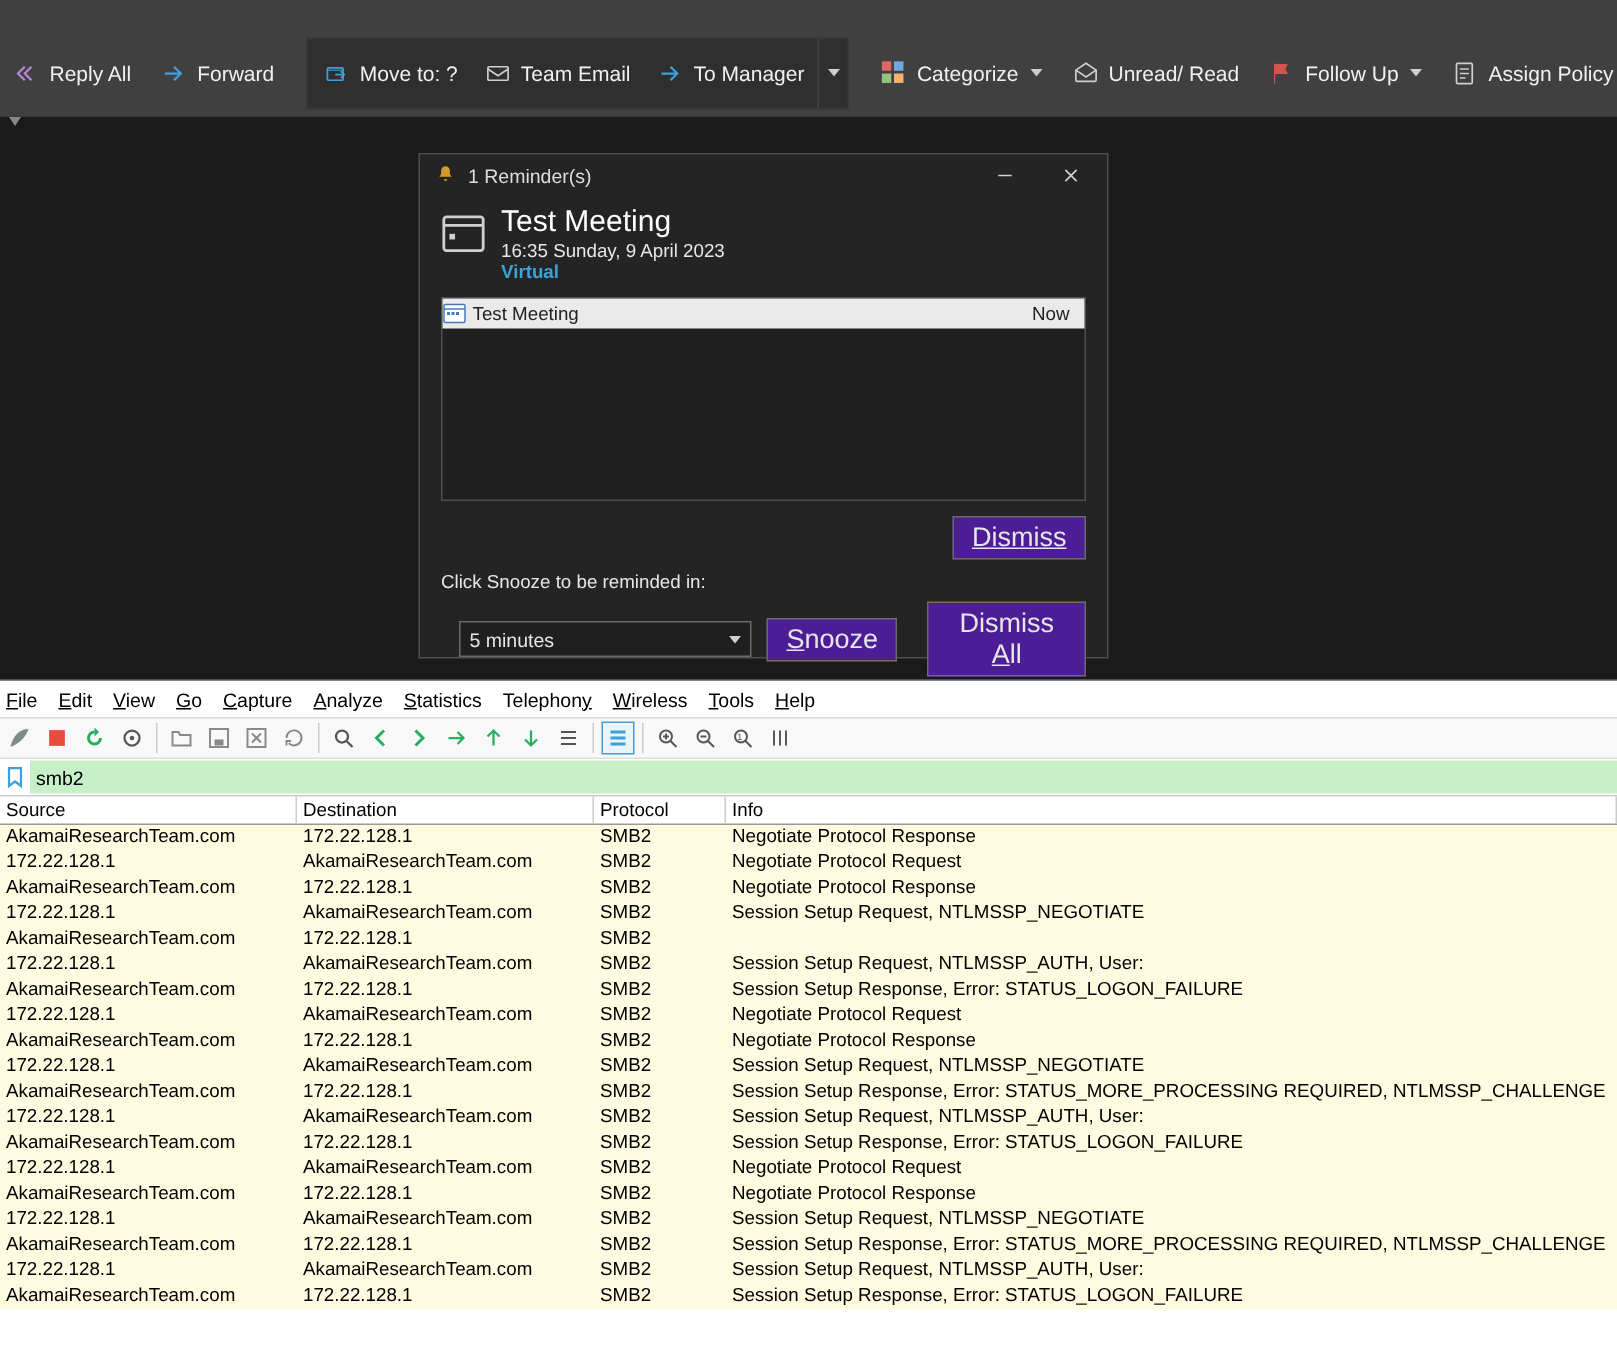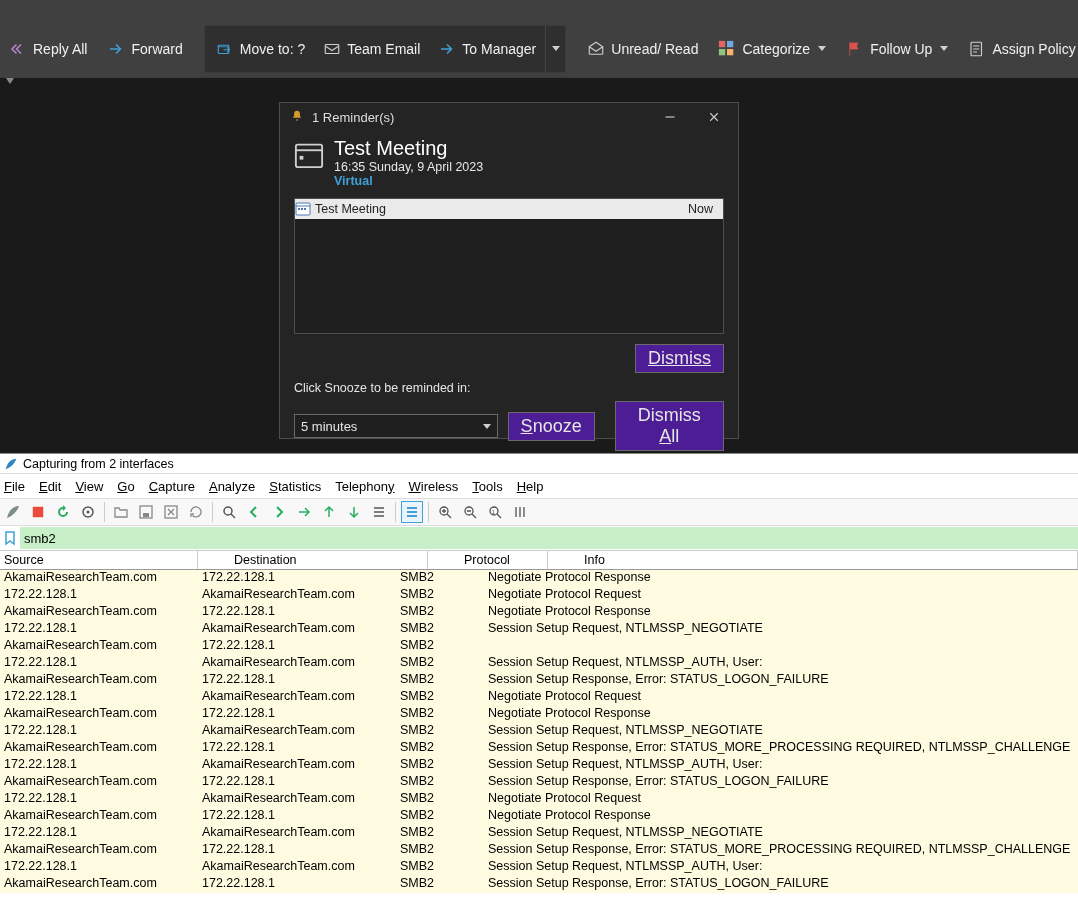--- a/index.html
+++ b/index.html
@@ -107,21 +107,21 @@
     color:#e6e6e6; font-size:18px;
     padding: 3px 12px; cursor:pointer;
   }
   .rw-snooze-line { margin-top:8px; font-size:12.5px; }
   .rw-bottom { display:flex; align-items:center; gap:10px; margin-top:6px; }
   .snooze-select {
     width: 212px; height: 24px;
     background:#1f1f1f; border:1px solid #6a6a6a;
     color:#e6e6e6; display:flex; align-items:center;
     padding:0 6px; justify-content:space-between;
-    cursor:pointer; font-size:13px;
+    cursor:pointer; font-size:13px;margin-left:12px;
   }
   .rw-bottom .spacer { flex:1; }
   .btn .ul { text-decoration: underline; }
 
   
   .wireshark {
     height: 447px;
     background:#fff; color:#000;
     display:flex; flex-direction:column;
     font-size: 13px;
@@ -158,21 +158,20 @@
   .ws-filter .bm { width:16px; height:16px; margin:0 2px; }
   .ws-filter input {
     flex:1; height:22px; border:none; outline:none;
     background:#c8f0c8; padding:0 4px;
     font-size:13px;
   }
   .ws-headers {
     height: 20px; display:flex; align-items:stretch;
     border-top:1px solid #ccc; border-bottom:1px solid #999;
     background:#fff;
-    gap:32px;
   }
   .ws-headers .col {
     border-right:1px solid #ccc;
     padding: 2px 4px; font-size:12.5px;
     cursor:pointer;
   }
   .col-src  { width: 198px; }
   .col-dst  { width: 198px; }
   .col-prot { width: 88px;  }
   .col-info { flex:1;       }
@@ -238,42 +237,42 @@
           </svg>
       </span>
       <span class="label">To Manager</span>
     </div>
     <div class="group-caret">
       <div class="ribbon-caret"></div>
     </div>
   </div>
 
   <div class="ribbon-sep"></div>
-
-  <div class="ribbon-btn">
-    <span class="ic">
-      <svg viewBox="0 0 24 24" width="18" height="18">
-          <path d="M3 9l9-6 9 6v9a1 1 0 0 1-1 1H4a1 1 0 0 1-1-1z" fill="none" stroke="#cfcfcf" stroke-width="1.5"></path>
-          <path d="M3 9l9 6 9-6" fill="none" stroke="#cfcfcf" stroke-width="1.5"></path>
-        </svg>
-    </span>
-    <span class="label">Unread/ Read</span>
-  </div>
 
   <div class="ribbon-btn">
     <span class="ic">
       <svg viewBox="0 0 20 20" width="18" height="18">
         <rect x="1" y="1" width="7" height="7" fill="#e06666"></rect>
         <rect x="10" y="1" width="7" height="7" fill="#6fa8dc"></rect>
         <rect x="1" y="10" width="7" height="7" fill="#93c47d"></rect>
         <rect x="10" y="10" width="7" height="7" fill="#f6b26b"></rect>
       </svg>
     </span>
     <span class="label">Categorize</span>
     <div class="ribbon-caret"></div>
+  </div>
+
+  <div class="ribbon-btn">
+    <span class="ic">
+      <svg viewBox="0 0 24 24" width="18" height="18">
+          <path d="M3 9l9-6 9 6v9a1 1 0 0 1-1 1H4a1 1 0 0 1-1-1z" fill="none" stroke="#cfcfcf" stroke-width="1.5"></path>
+          <path d="M3 9l9 6 9-6" fill="none" stroke="#cfcfcf" stroke-width="1.5"></path>
+        </svg>
+    </span>
+    <span class="label">Unread/ Read</span>
   </div>
 
   <div class="ribbon-btn">
     <span class="ic">
       <svg viewBox="0 0 24 24" width="18" height="18">
           <path d="M5 3v18M5 4h11l-2 4 2 4H5" fill="#d9534f" stroke="#d9534f" stroke-width="1"></path>
         </svg>
     </span>
     <span class="label">Follow Up</span>
     <div class="ribbon-caret"></div>
@@ -370,28 +369,20 @@
         <button class="btn">
           <span>Dismiss </span><span class="ul">A</span><span>ll</span>
         </button>
       </div>
     </div>
   </div>
 </div>
 
 <div class="wireshark">
 
-  <div class="ws-title">
-    <span class="fin">
-      <svg viewBox="0 0 16 16" width="14" height="14">
-          <path d="M2 14C2 14 4 2 14 2c0 0-2 8-12 12z" fill="#2e86c1"></path>
-        </svg>
-    </span>
-    <span class="t">Capturing from 2 interfaces</span>
-  </div>
 
   <div class="ws-menu">
     <span><u>F</u>ile</span>
     <span><u>E</u>dit</span>
     <span><u>V</u>iew</span>
     <span><u>G</u>o</span>
     <span><u>C</u>apture</span>
     <span><u>A</u>nalyze</span>
     <span><u>S</u>tatistics</span>
     <span>Telephon<u>y</u></span>

